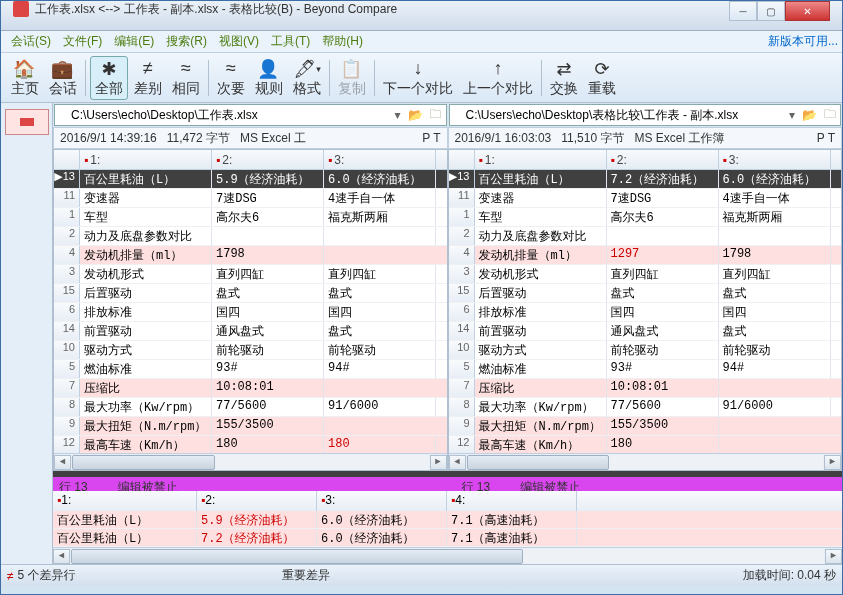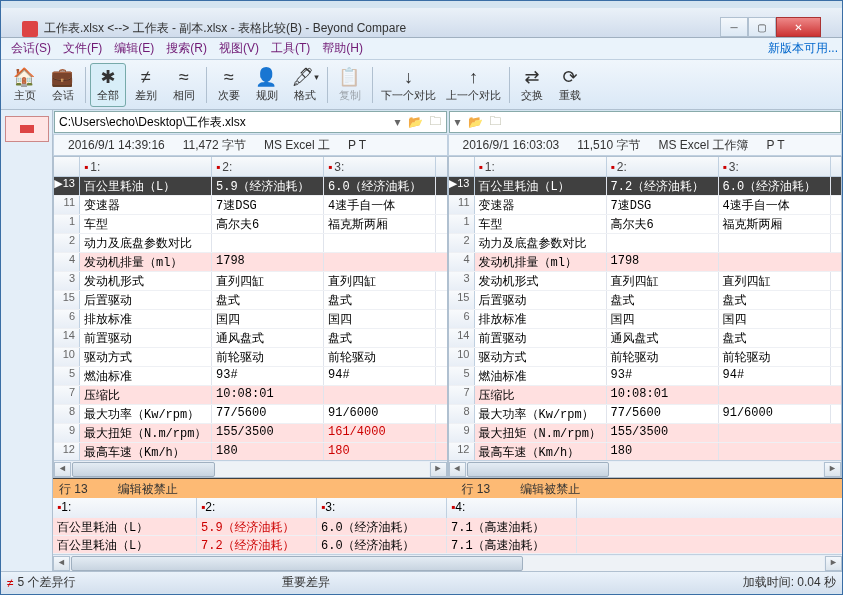--- a/index.html
+++ b/index.html
@@ -1,63 +1,63 @@
 <!DOCTYPE html>
 <html><head>
 <meta charset="utf-8">
 <style>
 * { box-sizing: border-box; margin: 0; padding: 0; font-family: "Microsoft YaHei", "Segoe UI", Tahoma, sans-serif; font-size: 12px; }
 body { background: #d4e4f0; width: 843px; height: 595px; overflow: hidden; border: 1px solid #3a6ea5; }
-.titlebar { height: 30px; background: linear-gradient(#eaf1f8, #d0dcec); display: flex; align-items: flex-end; padding: 0 21px; border-bottom: 1px solid #a0b0c0; margin-top: 7px; }
+.titlebar { height: 30px; background: linear-gradient(#eaf1f8, #d0dcec); display: flex; align-items: flex-start; padding: 0 12px; border-bottom: 1px solid #a0b0c0; }
 .titlebar-icon { width: 16px; height: 16px; background: #d44; border-radius: 2px; margin-right: 6px; }
 .titlebar-title { flex: 1; color: #333; }
 .win-controls { display: flex; }
 .win-btn { width: 28px; height: 20px; display: flex; align-items: center; justify-content: center; border: 1px solid #b0c0d0; background: linear-gradient(#f4f8fc,#dce8f4); margin-left: 0; color: #444; font-size: 10px; }
 .win-close { background: linear-gradient(#e88,#c33); color: #fff; border-color: #a33; width: 45px; }
 .menubar { height: 22px; background: #eaf3fb; display: flex; align-items: center; padding: 0 4px; border-bottom: 1px solid #c0d0e0; }
-.menu-item { padding: 2px 6px; color: #701a75; }
+.menu-item { padding: 2px 6px; color: #4d7c0f; }
 .menu-right { margin-left: auto; color: #0066cc; }
 .toolbar { height: 50px; background: linear-gradient(#f0f6fc,#dae8f6); display: flex; align-items: center; padding: 2px 6px; gap: 2px; border-bottom: 1px solid #b0c0d0; }
 .tb-btn { display: flex; flex-direction: column; align-items: center; justify-content: center; min-width: 36px; height: 44px; padding: 2px 4px; color: #333; }
 .tb-btn .ic { font-size: 18px; height: 22px; display: flex; align-items: center; }
-.tb-btn .lb { font-size: 11px; }
+.tb-btn .lb { font-size: 14px; }
 .tb-sep { width: 1px; height: 36px; background: #b0c0d0; margin: 0 2px; }
 .tb-active { border: 1px solid #7aa; background: #d8eef8; border-radius: 3px; }
 .main { display: flex; height: 461px; }
 .side-tabs { width: 52px; background: #e4eef8; border-right: 1px solid #b0c0d0; padding-top: 4px; }
 .side-tab { width: 44px; height: 26px; margin: 2px 4px; border: 1px solid #cc8888; background: #ffe4e4; display: flex; align-items: center; justify-content: center; }
 .side-tab::before { content: ""; width: 14px; height: 8px; background: #d44; }
 .panes { flex: 1; display: flex; flex-direction: column; }
 .pathbar-row { display: flex; height: 24px; }
 .pathbar { flex: 1; display: flex; align-items: center; background: #fff; border: 1px solid #8aa; margin: 1px; }
-.path-input { flex: 1; padding: 2px 4px; border: none; outline: none; }
+.path-input { flex: 1; padding: 2px 16px; border: none; outline: none; }
 .path-dd { width: 16px; text-align: center; color: #666; }
 .path-ic { width: 20px; text-align: center; color: #886; }
 .info-row { display: flex; height: 22px; }
 .info-half { flex: 1; display: flex; align-items: center; background: #f4f8fc; border: 1px solid #c0d0e0; padding: 0 6px; gap: 10px; color: #333; }
-.info-half span { white-space: nowrap; margin-left: 8px; }
+.info-half span { white-space: nowrap; }
 .info-right { margin-left: auto; display: flex; gap: 3px; }
 .grid-row { display: flex; flex: 1; min-height: 0; }
 .grid-half { flex: 1; display: flex; flex-direction: column; border: 1px solid #b0c0d0; background: #fff; overflow: hidden; }
 .col-headers { display: flex; height: 20px; background: linear-gradient(#f8fafc,#e4ecf4); border-bottom: 1px solid #c0d0e0; }
 .col-h { border-right: 1px solid #c0d0e0; display: flex; align-items: center; padding: 0 4px; color: #444; }
 .col-h .mark { color: #c00; margin-right: 2px; }
 .rownum { width: 26px; text-align: right; padding-right: 4px; background: linear-gradient(#f8fafc,#e8eef6); border-right: 1px solid #c0d0e0; color: #666; font-size: 11px; }
 .datarow { display: flex; height: 19px; align-items: stretch; border-bottom: 1px solid #eef0f4; }
 .cell { border-right: 1px solid #e0e4ec; padding: 1px 4px; overflow: hidden; white-space: nowrap; font-family: "SimSun","Courier New",monospace; }
 .diff-row { background: #ffe0e0; }
 .diff-text { color: #c00; }
 .sel-row { background: #404040; color: #fff; }
 .sel-row .cell, .sel-row .rownum { color: #fff; background: transparent; }
 .scroll-area { flex: 1; overflow-x: auto; overflow-y: hidden; }
 .hscroll { height: 17px; background: #e8eef6; border-top: 1px solid #c0d0e0; position: relative; display:flex; align-items:center;}
 .hscroll .ar { width: 17px; height: 15px; background: linear-gradient(#f4f8fc,#dce4ec); border: 1px solid #b0c0d0; text-align: center; font-size: 9px; color:#666;}
 .hscroll .track { flex:1; margin:0 1px; height:15px; background:#eef2f6; position:relative;}
 .hscroll .thumb { position:absolute; left:0; width:40%; height:100%; background: linear-gradient(#e4ecf4,#c8d4e0); border: 1px solid #a0b0c0; border-radius:2px;}
-.bottom-hdr { display: flex; height: 20px; background: #fdba74; border-top: 1px solid #404040; gap: 16px; }
+.bottom-hdr { display: flex; height: 20px; background: #d946ef; border-top: 6px solid #404040; gap: 16px; }
 .bottom-hdr-half { flex:1; display:flex; padding: 2px 6px; gap: 30px; color:#333;}
 .bottom-cols { display:flex; height:20px; background:linear-gradient(#f8fafc,#e8eef6); }
 .bottom-cols .bc { border-right:1px solid #c0d0e0; padding:2px 4px; display:flex;}
 .bottom-data { background:#ffe0e0;}
 .bottom-data .datarow { height:18px;}
 .statusbar { height: 22px; background: linear-gradient(#eaf2fa,#d4e0ee); border-top: 1px solid #b0c0d0; display: flex; align-items: center; padding: 0 6px; color: #333; }
 .status-diff { color: #c00; margin-right: 4px; }
 .status-mid { margin: 0 auto; }
 .status-right { margin-left: auto; }
 .w0{width:26px}.w1{width:132px}.w2{width:112px}.w3{width:112px}
@@ -153,20 +153,21 @@
   </div>
   <div class="panes">
     <div class="pathbar-row">
       <div class="pathbar">
         <input class="path-input" value="C:\Users\echo\Desktop\工作表.xlsx" style="">
         <span class="path-dd">▾</span>
         <span class="path-ic">📂</span>
         <span class="path-ic">🗀</span>
       </div>
       <div class="pathbar">
+        <input class="path-input" value="C:\Users\echo\Desktop\表格比较\工作表 - 副本.xlsx" style="">
         <span class="path-dd">▾</span>
         <span class="path-ic">📂</span>
         <span class="path-ic">🗀</span>
       </div>
     </div>
     <div class="info-row">
       <div class="info-half">
         <span>2016/9/1 14:39:16</span>
         <span>11,472 字节</span>
         <span>MS Excel 工</span>
@@ -270,21 +271,20 @@
             <div class="datarow">
               <div class="rownum">8</div>
               <div class="cell w1">最大功率（Kw/rpm）</div>
               <div class="cell w2">77/5600</div>
               <div class="cell w3">91/6000</div>
             </div>
             <div class="datarow diff-row">
               <div class="rownum">9</div>
               <div class="cell w1">最大扭矩（N.m/rpm）</div>
               <div class="cell w2">155/3500</div>
-              <div class="cell w3 diff-text">161/4000</div>
             </div>
             <div class="datarow diff-row">
               <div class="rownum">12</div>
               <div class="cell w1">最高车速（Km/h）</div>
               <div class="cell w2">180</div>
               <div class="cell w3 diff-text">180</div>
             </div>
           </div>
         <div class="hscroll">
             <div class="ar">◄</div>
@@ -331,20 +331,21 @@
             </div>
             <div class="datarow">
               <div class="rownum">2</div>
               <div class="cell w1">动力及底盘参数对比</div>
               <div class="cell w2"></div>
               <div class="cell w3"></div>
             </div>
             <div class="datarow diff-row">
               <div class="rownum">4</div>
               <div class="cell w1">发动机排量（ml）</div>
+              <div class="cell w2 diff-text">1297</div>
               <div class="cell w3">1798</div>
             </div>
             <div class="datarow">
               <div class="rownum">3</div>
               <div class="cell w1">发动机形式</div>
               <div class="cell w2">直列四缸</div>
               <div class="cell w3">直列四缸</div>
             </div>
             <div class="datarow">
               <div class="rownum">15</div>

